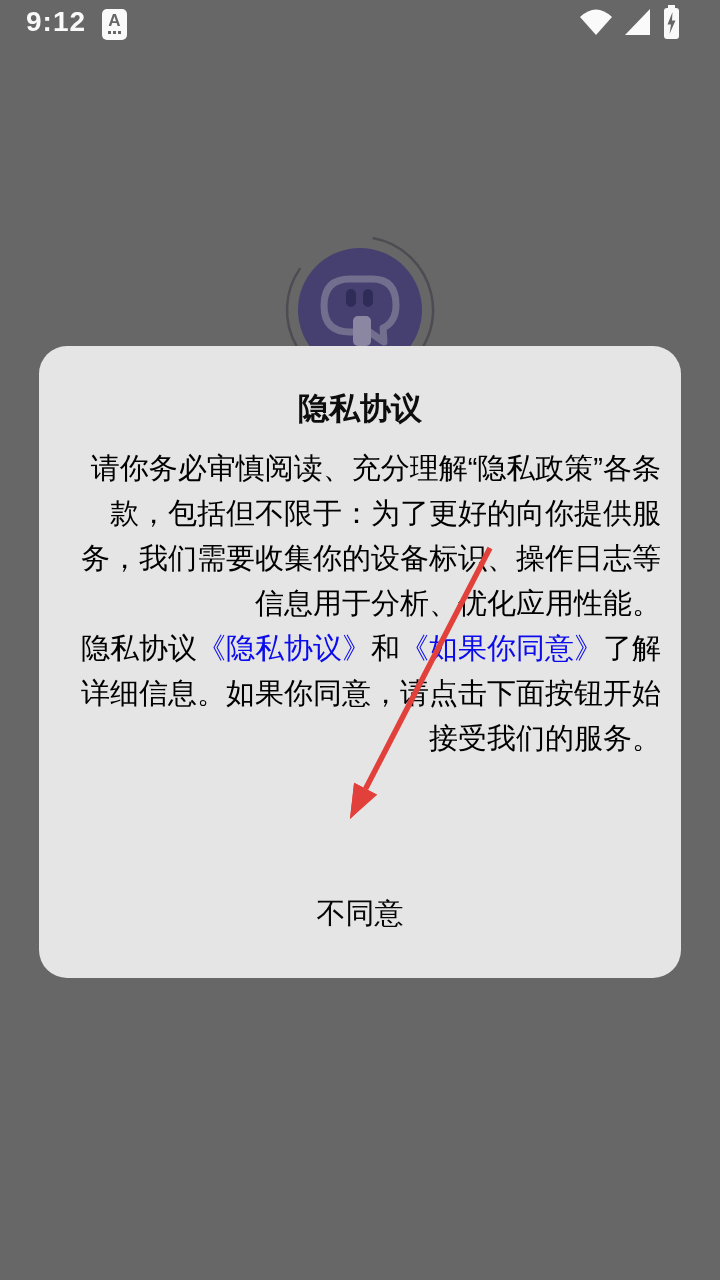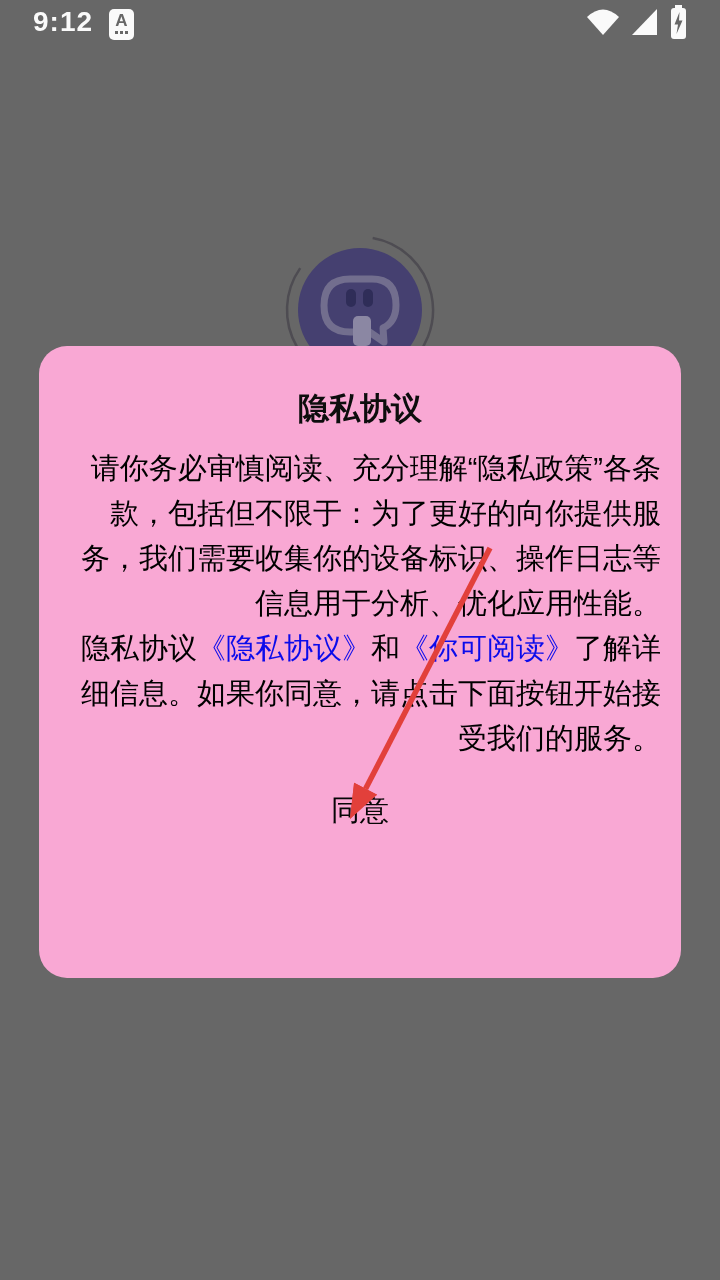--- a/index.html
+++ b/index.html
@@ -6,21 +6,21 @@
   body {
     width: 720px; height: 1280px;
     position: relative;
     overflow: hidden;
     background: #676767;
     font-family: "Liberation Sans", "DejaVu Sans", sans-serif;
   }
 
   
   .status-bar {
-    position: absolute; left: 17px; top: 0; width: 676px; height: 48px;
+    position: absolute; left: 10px; top: 0; width: 676px; height: 48px;
     z-index: 5;
   }
   .status-time {
     position: absolute; left: 16px; top: 6px;
     color: #fafafa; font-size: 28px; font-weight: bold; letter-spacing: 1px;
   }
   .notif-icon {
     position: absolute; left: 92px; top: 9px;
     width: 25px; height: 31px; background: #fafafa; border-radius: 5px;
     display: flex; flex-direction: column; align-items: center; justify-content: flex-start;
@@ -34,21 +34,21 @@
     position: absolute; right: 6px; top: 8px; height: 32px;
     display: flex; align-items: center; gap: 11px;
   }
 
   
   .logo-wrap { position: absolute; left: 280px; top: 230px; width: 160px; height: 160px; z-index: 1; }
 
   
   .dialog {
     position: absolute; left: 39px; top: 346px; width: 642px; height: 632px;
-    background: #f9a8d4; border-radius: 28px; z-index: 10;
+    background: #e5e5e5; border-radius: 28px; z-index: 10;
   }
   .dialog-title {
     position: absolute; left: 0; top: 42px; width: 100%;
     text-align: center; font-size: 31px; font-weight: bold; color: #0d0d0d;
   }
   .dialog-body {
     position: absolute; left: 22px; right: 20px; top: 100px;
     font-size: 29px; line-height: 45px; color: #000000;
     text-align: right; word-break: break-all;
   }
@@ -120,23 +120,23 @@
     <rect x="83" y="59" width="10" height="18" rx="5" fill="#2f2d58"></rect>
   </svg>
 </div>
 
 <div class="dialog">
   <div class="dialog-title">隐私协议</div>
 
   <div class="dialog-body">
     <span>请你务必审慎阅读、充分理解“隐私政策”各条款，包括但不限于：为了更好的向你提供服务，我们需要收集你的设备标识、操作日志等信息用于分析、优化应用性能。</span>
     <br>
-    <span id="paragraph2"><span>隐私协议</span><a class="link">《隐私协议》</a><span>和</span><a class="link">《你可阅读》</a><span>了解详细信息。如果你同意，请点击下面按钮开始接受我们的服务。</span></span>
+    <span id="paragraph2"><span>隐私协议</span><a class="link">《隐私协议》</a><span>和</span><a class="link">《如果你同意》</a><span>了解详细信息。如果你同意，请点击下面按钮开始接受我们的服务。</span></span>
   </div>
 
-  <button class="dlg-btn btn-agree">同意</button>
+  <button class="dlg-btn btn-disagree">不同意</button>
 </div>
 
 <svg class="arrow-overlay" viewBox="0 0 720 1280">
   <line x1="490" y1="548" x2="365.6" y2="788.8" stroke="#e2403b" stroke-width="5.5"></line>
   <polygon points="350,819 354.1,782.8 377.1,794.8" fill="#e2403b"></polygon>
   <polygon points="350,819 369,800 377.1,794.8 354.1,782.8" fill="#e2403b"></polygon>
 </svg>
 
 </body></html>

